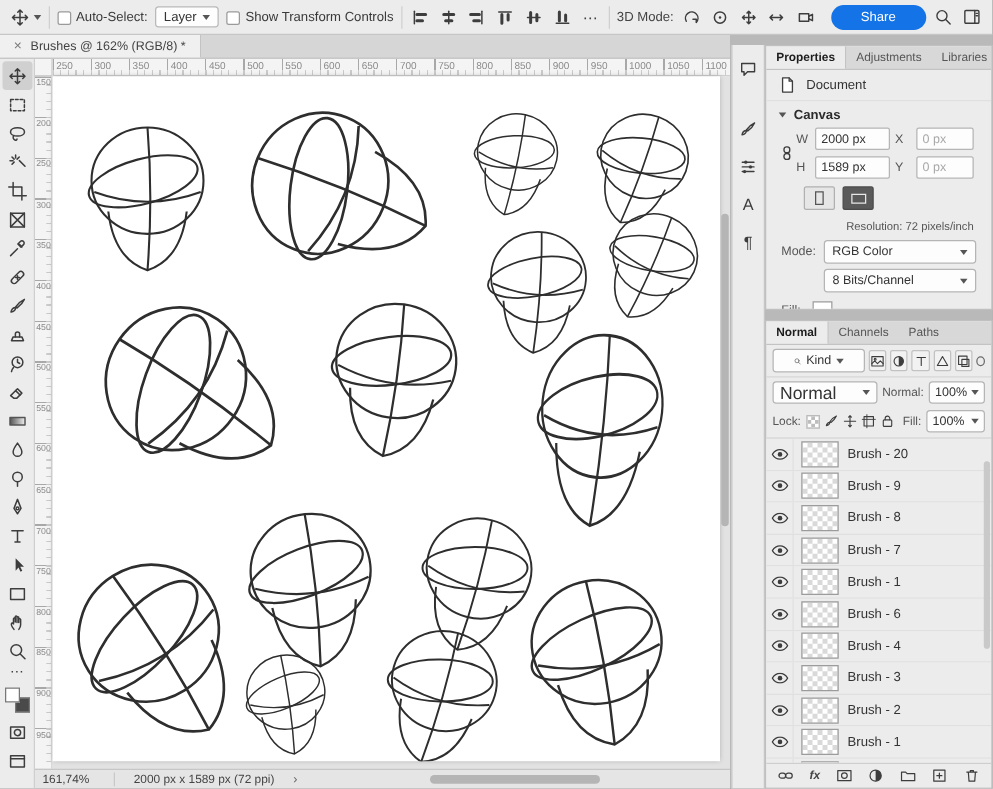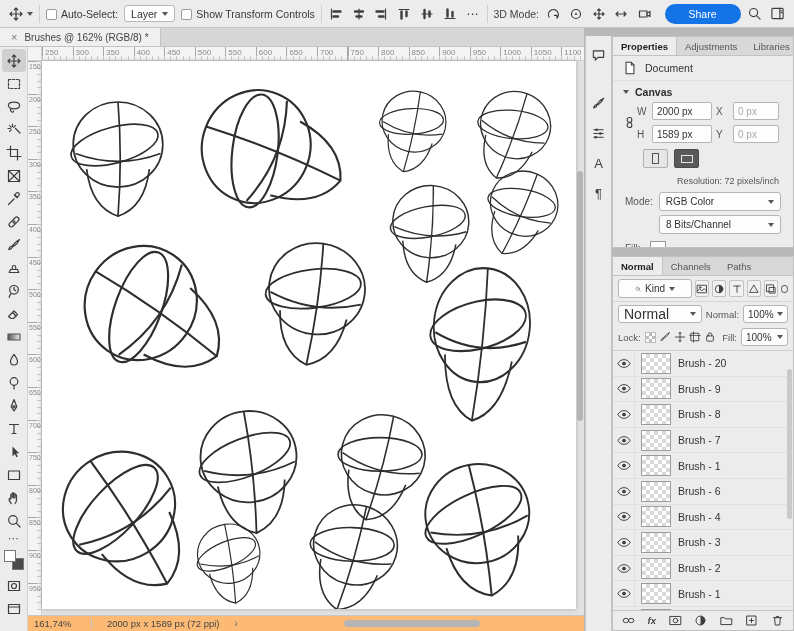--- a/index.html
+++ b/index.html
@@ -48,21 +48,21 @@
    repeating-linear-gradient(to bottom,#cacaca 0 1px,transparent 1px 6.52px),
    repeating-linear-gradient(to bottom,#a8a8a8 0 1px,transparent 1px 32.6px);
   background-size:4px 100%,100% 100%;background-position:right 0,0 0;background-repeat:no-repeat}
 .vlabel{position:absolute;left:1px;top:calc(var(--i)*32.6px + 2px);font-size:7px;color:#8a8a8a}
 .canvas-view{position:absolute;top:14px;left:14px;right:0;bottom:0;background:#e2e2e2}
 .white-canvas{position:absolute;top:0;left:0;right:8px;height:548px;background:#fff;box-shadow:0 0 4px rgba(0,0,0,.25)}
 .art{width:100%;height:100%;display:block}
 .vscroll{position:absolute;top:0;right:0;width:8px;bottom:0}
 .vthumb{position:absolute;top:110px;right:1px;width:6px;height:250px;background:#b5b5b5;border-radius:3px}
 
-.statusbar{position:absolute;left:28px;top:615px;width:556px;height:16px;background:#fdba74;border-top:1px solid #c6c6c6;
+.statusbar{position:absolute;left:28px;top:615px;width:556px;height:16px;background:#e5e5e5;border-top:1px solid #c6c6c6;
   display:flex;align-items:center;gap:15px;padding:0 6px;font-size:9.5px;color:#444;z-index:3}
 .zoom{min-width:42px}
 .sb-sep{width:1px;height:11px;background:#c9c9c9}
 .sb-chev{color:#666;font-size:10px}
 .hscroll{flex:1;position:relative;height:9px}
 .hthumb{position:absolute;left:28%;width:42%;top:1px;height:7px;background:#b5b5b5;border-radius:4px}
 
 .side-strip{position:absolute;top:36px;left:585px;width:27px;bottom:0;background:#ececec;border-left:1px solid #c6c6c6;border-right:1px solid #c6c6c6;
   display:flex;flex-direction:column;align-items:center;padding-top:8px;gap:8px}
 .strip-btn{width:22px;height:22px;display:flex;align-items:center;justify-content:center;border-radius:3px;font-size:13px;color:#3d3d3d}

